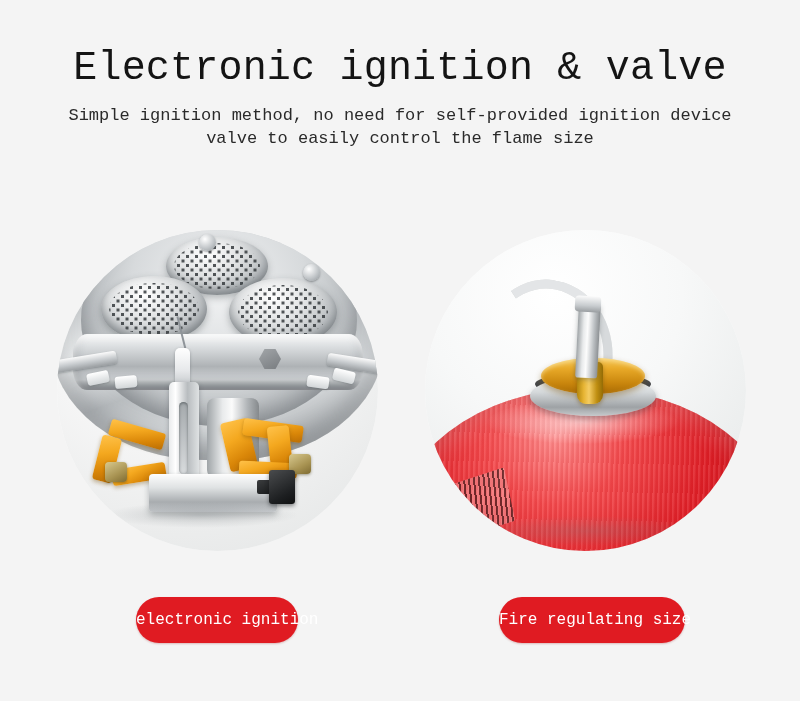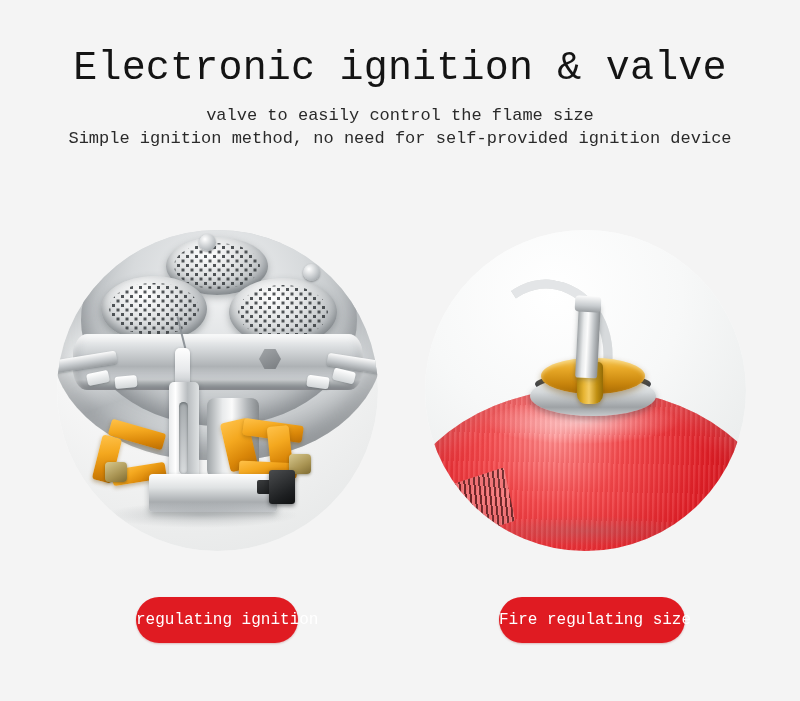--- a/index.html
+++ b/index.html
@@ -453,22 +453,22 @@
   .pill-right { left: 499px; width: 186px; }
 </style>
 </head>
 <body>
 
 <div class="page">
 
   <div class="header">
     <h1 class="title">Electronic ignition &amp; valve</h1>
     <p class="subtitle">
+      <span>Simple ignition method, no need for self-provided ignition device</span>
       <span>valve to easily control the flame size</span>
-      <span>Simple ignition method, no need for self-provided ignition device</span>
     </p>
   </div>
 
   <div class="photos">
 
     <div class="photo photo-left">
       <div class="scene">
         <div class="bg-left"></div>
 
         <div class="burner-body"></div>
@@ -540,17 +540,17 @@
         <div class="nipple"></div>
         <div class="nipple-cap"></div>
 
         <div class="shadow-right"></div>
       </div>
     </div>
 
   </div>
 
   <div class="captions">
-    <div class="pill pill-left">regulating ignition</div>
+    <div class="pill pill-left">electronic ignition</div>
     <div class="pill pill-right">Fire regulating size</div>
   </div>
 
 </div>
 
 </body></html>

